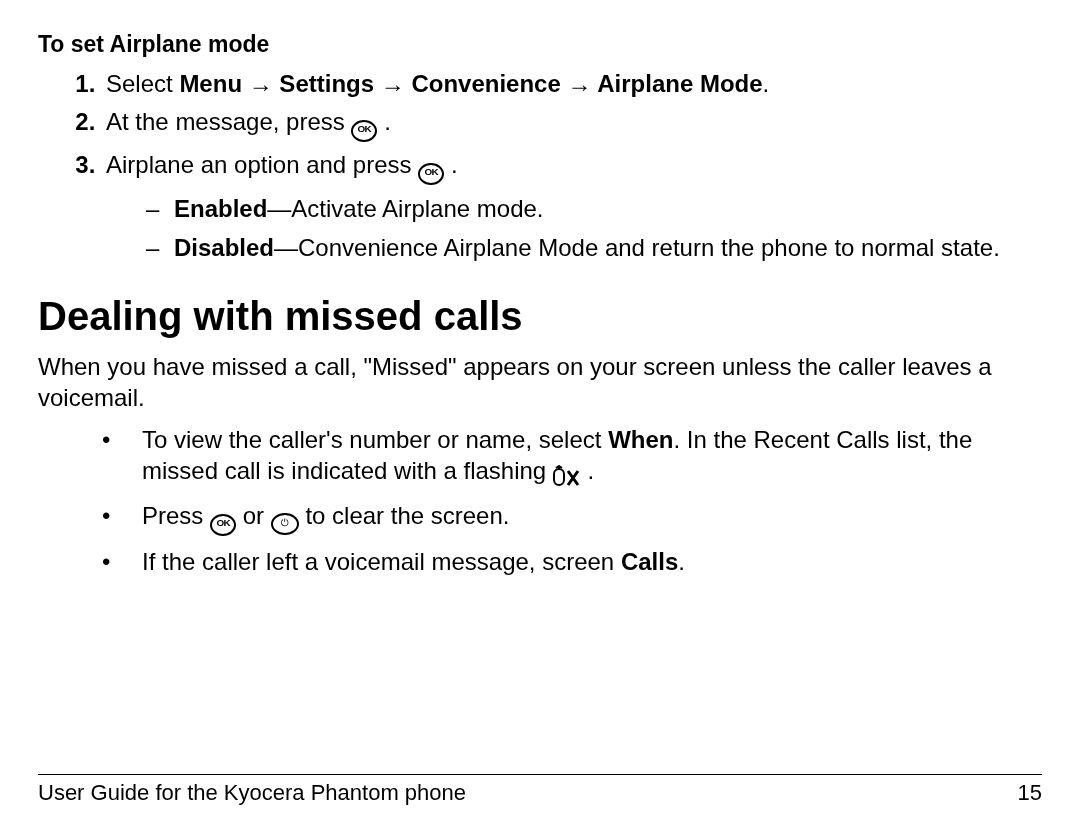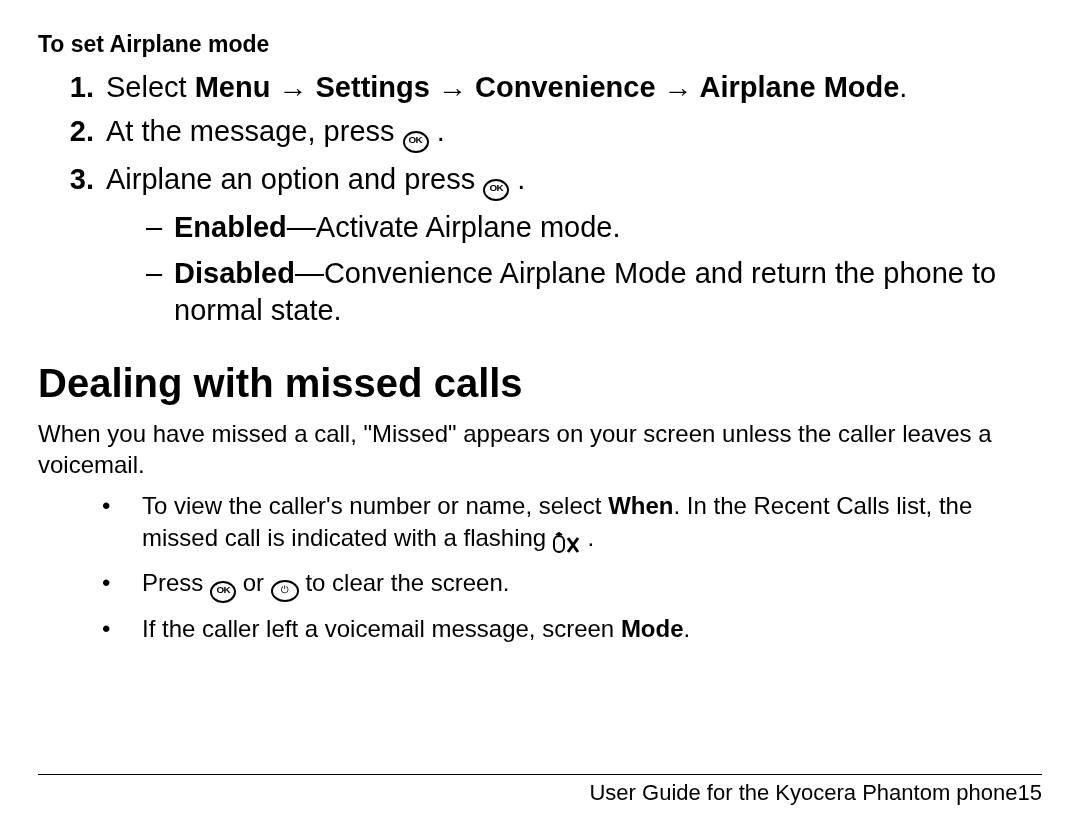--- a/index.html
+++ b/index.html
@@ -21,21 +21,21 @@
   }
   h2.second {
     margin-top: 28px;
     font-size: 40px;
   }
   ol {
     margin: 6px 0 0 0;
     padding-left: 64px;
   }
   ol > li {
-    font-size: 29px;
+    font-size: 24px;
     margin-bottom: 8px;
     padding-left: 4px;
   }
   ol > li::marker {
     font-weight: bold;
   }
   .sublist {
     list-style: none;
     margin: 8px 0 0 0;
     padding-left: 40px;
@@ -108,21 +108,21 @@
   .missed-icon svg { vertical-align: -6px; }
   .footer {
     position: absolute;
     left: 38px;
     right: 38px;
     bottom: 28px;
     border-top: 1px solid #000;
     padding-top: 4px;
     font-size: 22px;
     display: flex;
-    justify-content: flex-end;
+    justify-content: space-between;
   }
 </style>
 </head>
 <body>
 
 <h2>To set Airplane mode</h2>
 
 <ol>
   <li>
     <span>Select </span><b>Menu → Settings → Convenience → Airplane Mode</b><span>.</span>
@@ -163,20 +163,20 @@
     </span><span> .</span>
   </li>
   <li>
     <span>Press </span>
     <span class="icon ok-icon"></span>
     <span> or </span>
     <span class="icon end-icon"></span>
     <span> to clear the screen.</span>
   </li>
   <li>
-    <span>If the caller left a voicemail message, screen </span><b>Mode</b><span>.</span>
+    <span>If the caller left a voicemail message, screen </span><b>Calls</b><span>.</span>
   </li>
 </ul>
 
 <div class="footer">
   <span>User Guide for the Kyocera Phantom phone</span>
   <span>15</span>
 </div>
 
 </body></html>

